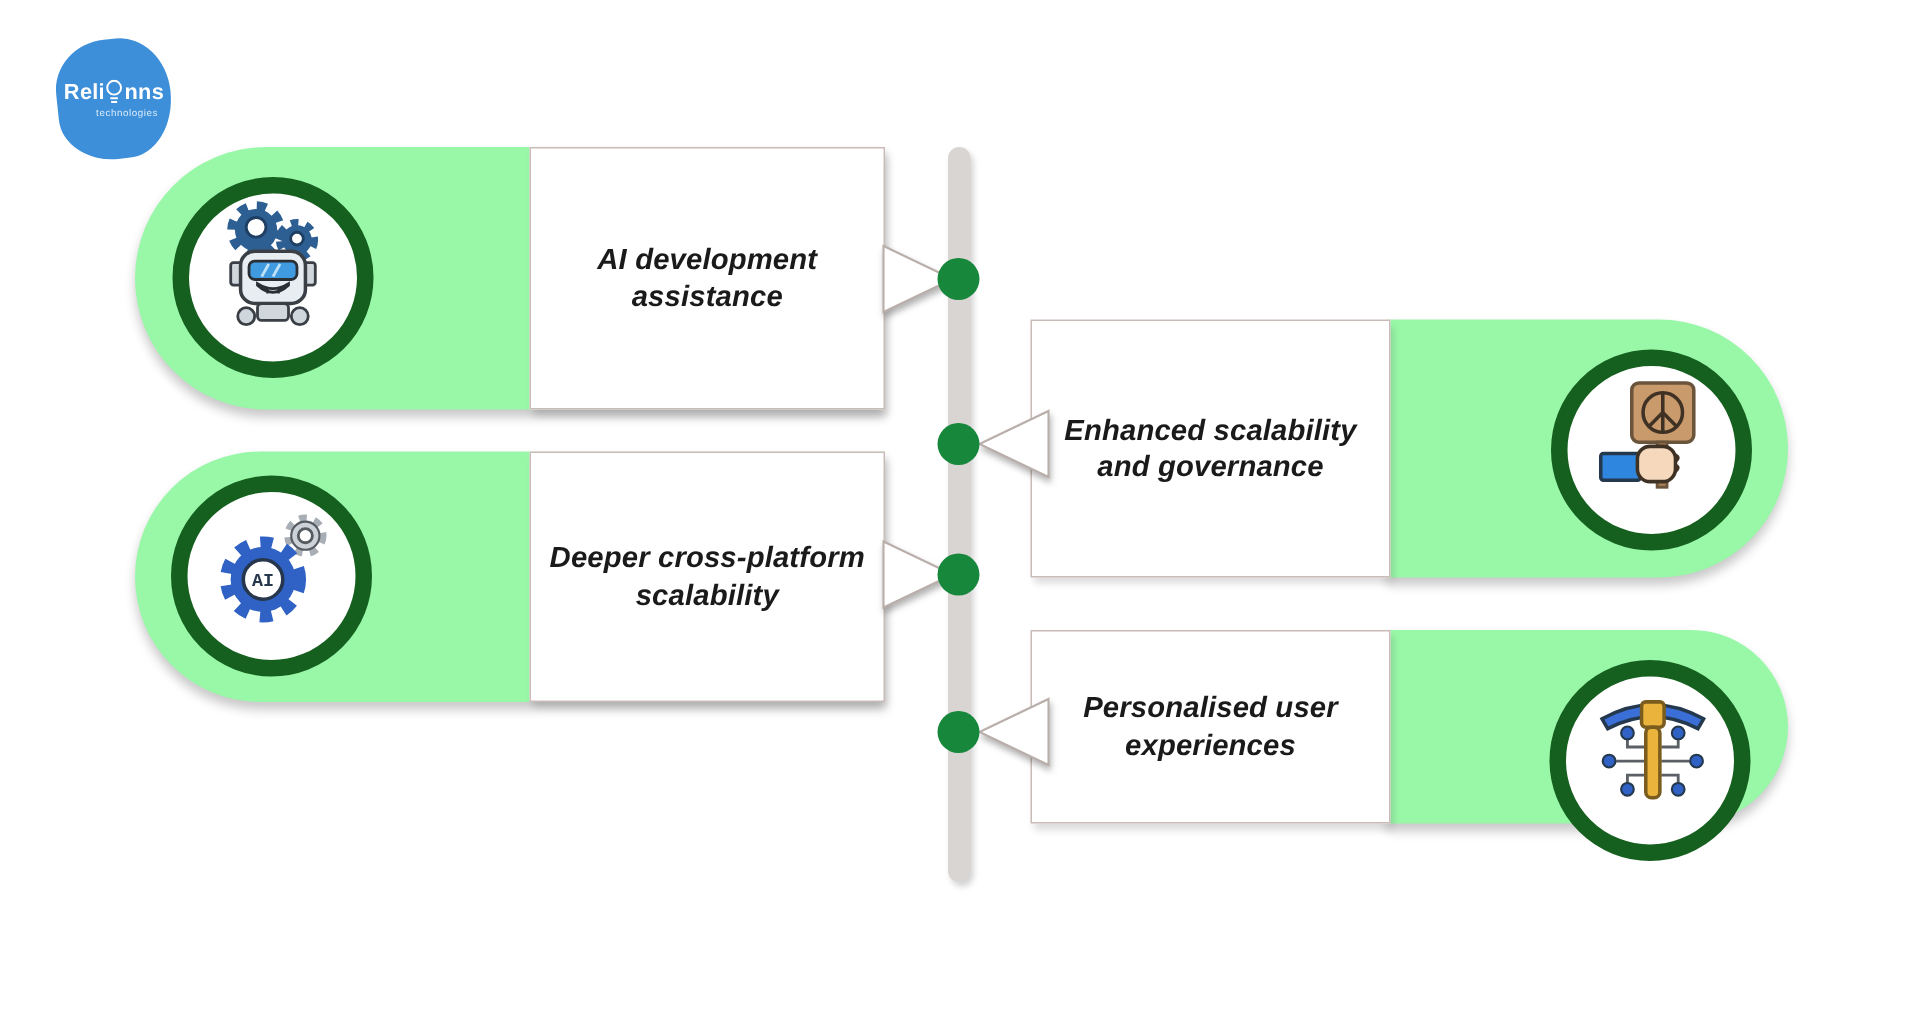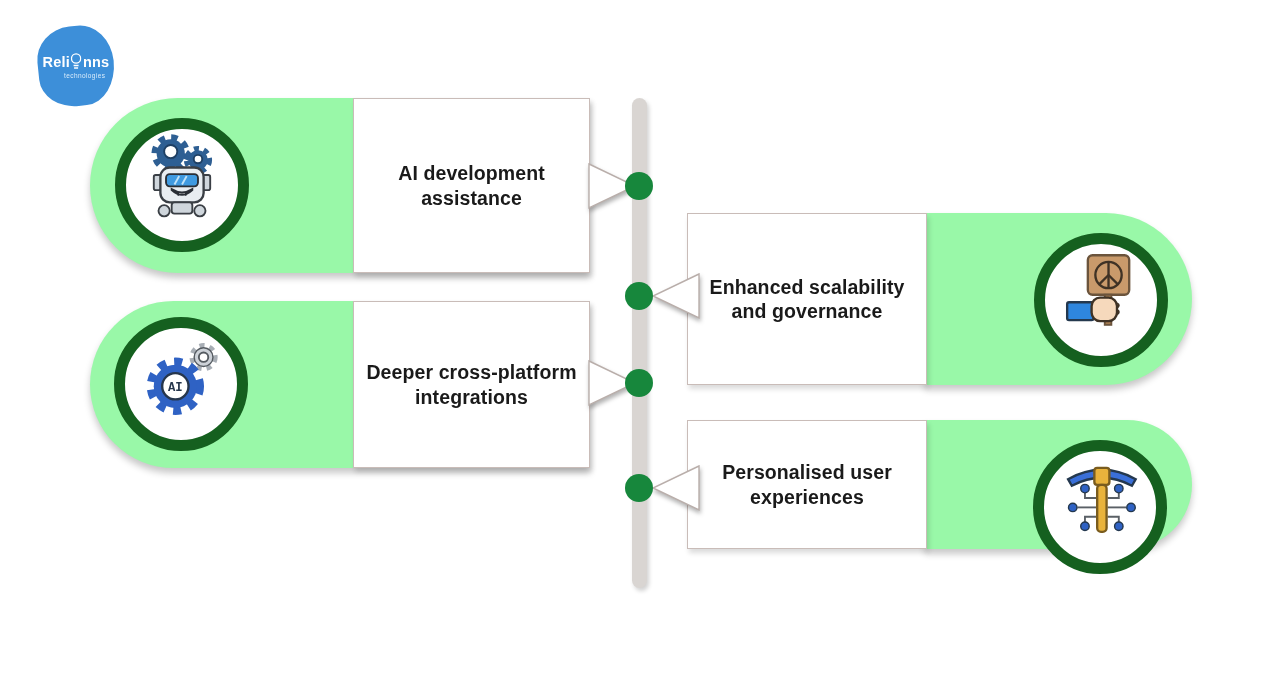--- a/index.html
+++ b/index.html
@@ -38,20 +38,21 @@
   .item.right{left:687px;width:505px;}
   .pill{position:absolute;background:#99F8A8;box-shadow:0 5px 7px rgba(0,0,0,.22);}
   .pill.pl{left:0;top:0;right:0;bottom:0;border-radius:88px 0 0 88px;}
   .pill.pr{left:238px;top:0;width:267px;bottom:0;border-radius:0 86px 86px 0;}
   .textbox{
     position:absolute;top:0;bottom:0;background:#ffffff;
     border:1.5px solid #c9bcb8;box-sizing:border-box;
     box-shadow:2px 4px 5px rgba(0,0,0,.14);
     display:flex;align-items:center;justify-content:center;text-align:center;
     padding:0 8px;
+    font-style:italic;
   }
   .item.left .textbox{left:263px;width:237px;}
   .item.right .textbox{left:0;width:240px;}
   .label{font-size:19.5px;font-weight:700;color:#1a1a1a;line-height:1.24;letter-spacing:.1px;}
   .circle{
     position:absolute;width:134px;height:134px;box-sizing:border-box;
     border:11px solid #15601f;border-radius:50%;background:#ffffff;
     display:flex;align-items:flex-start;justify-content:center;
   }
 </style>
@@ -102,21 +103,21 @@
         <rect x="39" y="78" width="22" height="12" rx="3" fill="#cfd6dc" stroke="#3a3f45" stroke-width="2"></rect>
         <circle cx="31" cy="87" r="6" fill="#cfd6dc" stroke="#3a3f45" stroke-width="2"></circle>
         <circle cx="69" cy="87" r="6" fill="#cfd6dc" stroke="#3a3f45" stroke-width="2"></circle>
       </svg>
     </div>
   </div>
 
   <div class="item left" style="top:301px;height:167px">
     <div class="pill pl"></div>
     <div class="textbox">
-      <div class="label">Deeper cross-platform integrations</div>
+      <div class="label">Deeper cross-platform scalability</div>
     </div>
     <div class="circle" style="left:24px;top:16px">
       <svg width="94" height="94" viewBox="0 0 100 100">
         <circle cx="74" cy="31" r="12" fill="none" stroke="#a8aeb5" stroke-width="6" stroke-dasharray="5.2 5.2"></circle>
         <circle cx="74" cy="31" r="10" fill="#cdd2d8" stroke="#555b61" stroke-width="1.5"></circle>
         <circle cx="74" cy="31" r="5" fill="#ffffff" stroke="#555b61" stroke-width="2"></circle>
         <circle cx="44" cy="62" r="26" fill="none" stroke="#2f62c4" stroke-width="9" stroke-dasharray="8.6 8.6"></circle>
         <circle cx="44" cy="62" r="23" fill="#2f62c4"></circle>
         <circle cx="44" cy="62" r="14" fill="#ffffff" stroke="#26364c" stroke-width="2.5"></circle>
         <text x="44" y="67" text-anchor="middle" font-family="Liberation Mono, monospace" font-size="13" font-weight="bold" fill="#26364c">AI</text>

